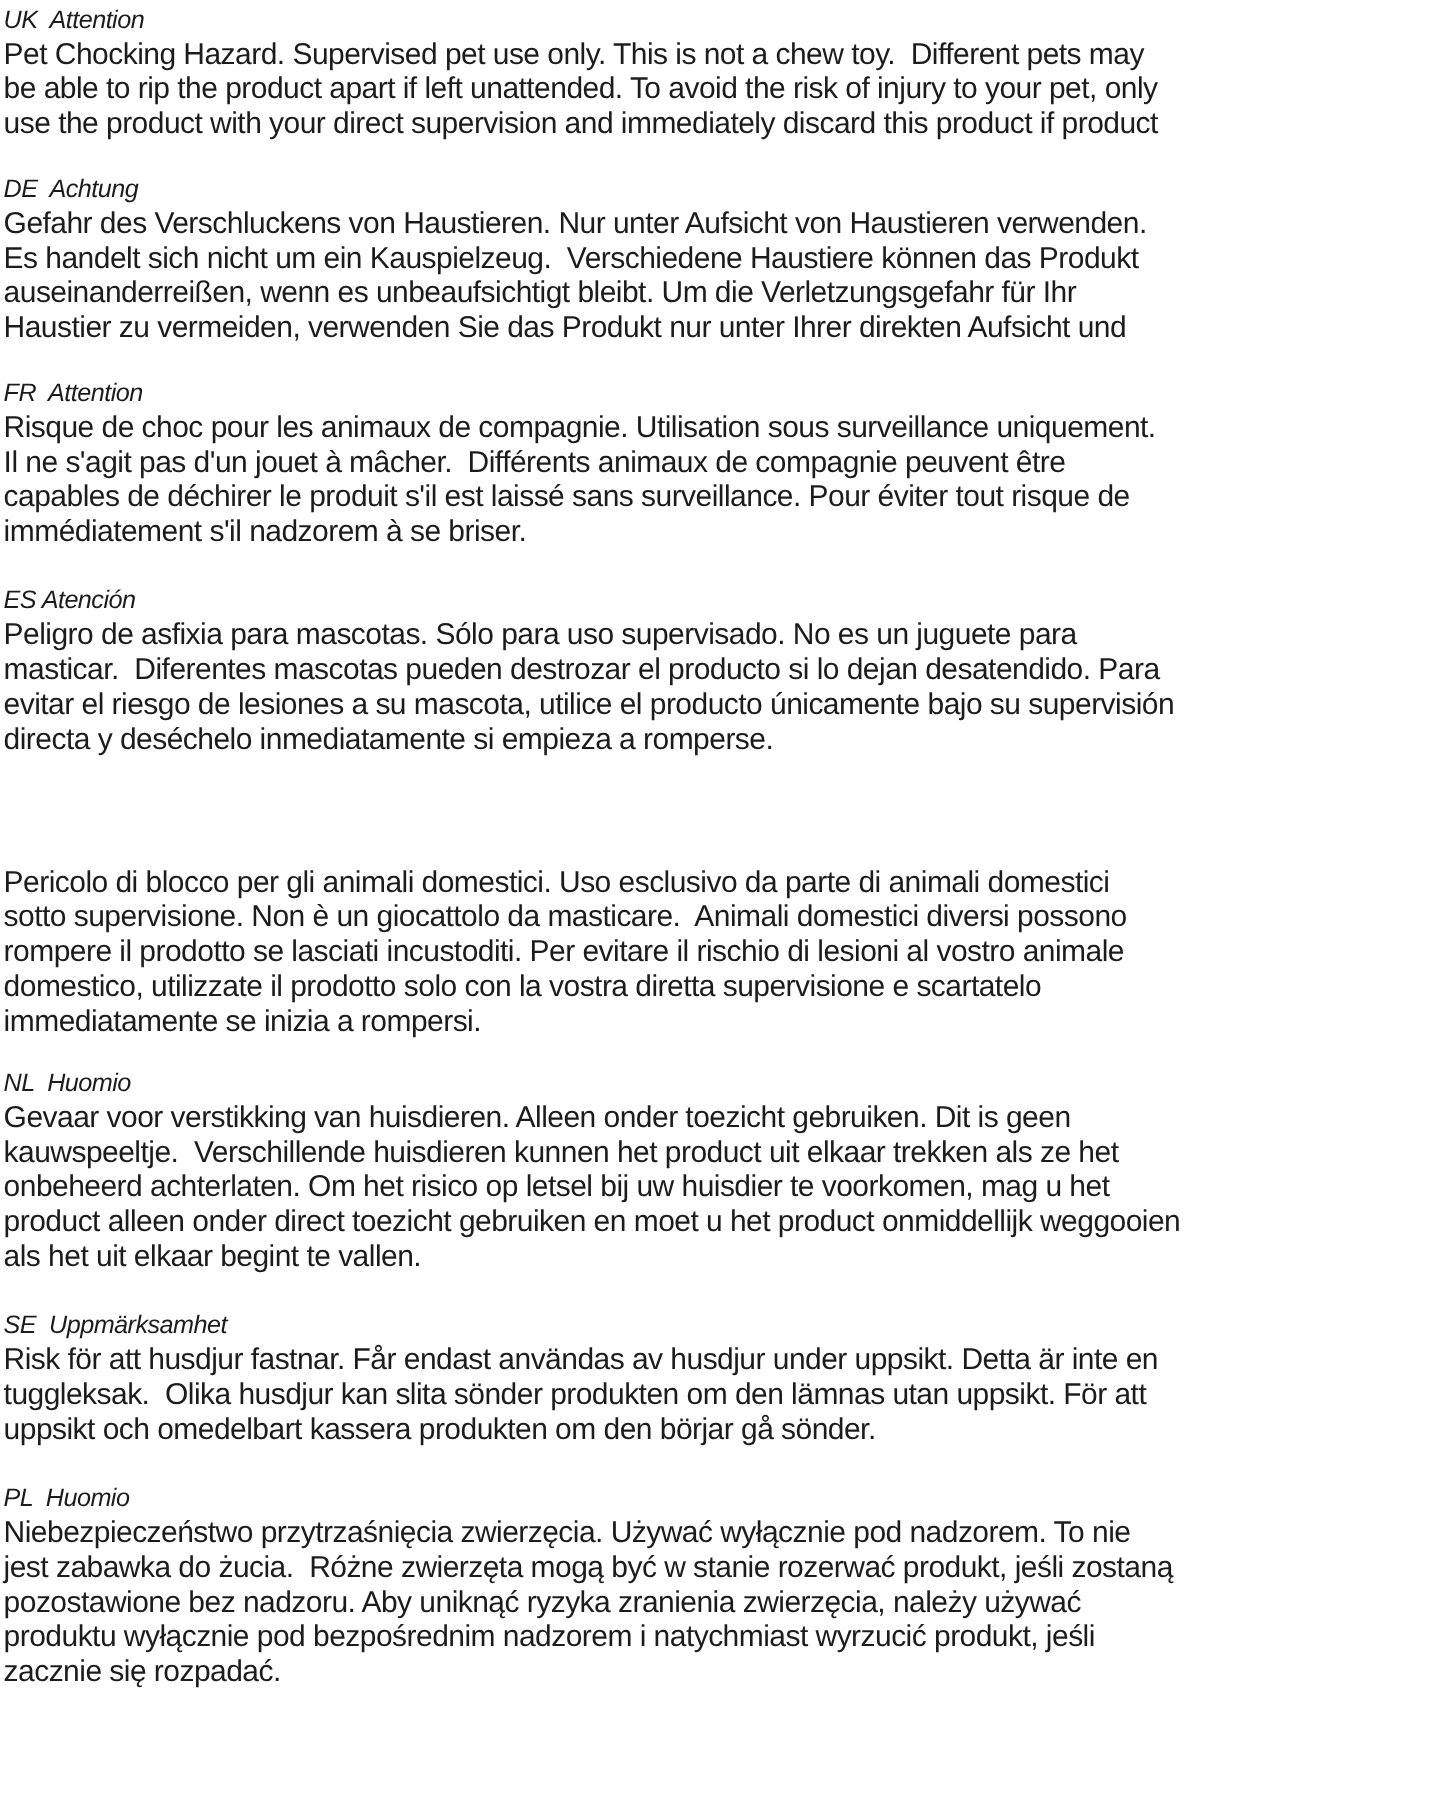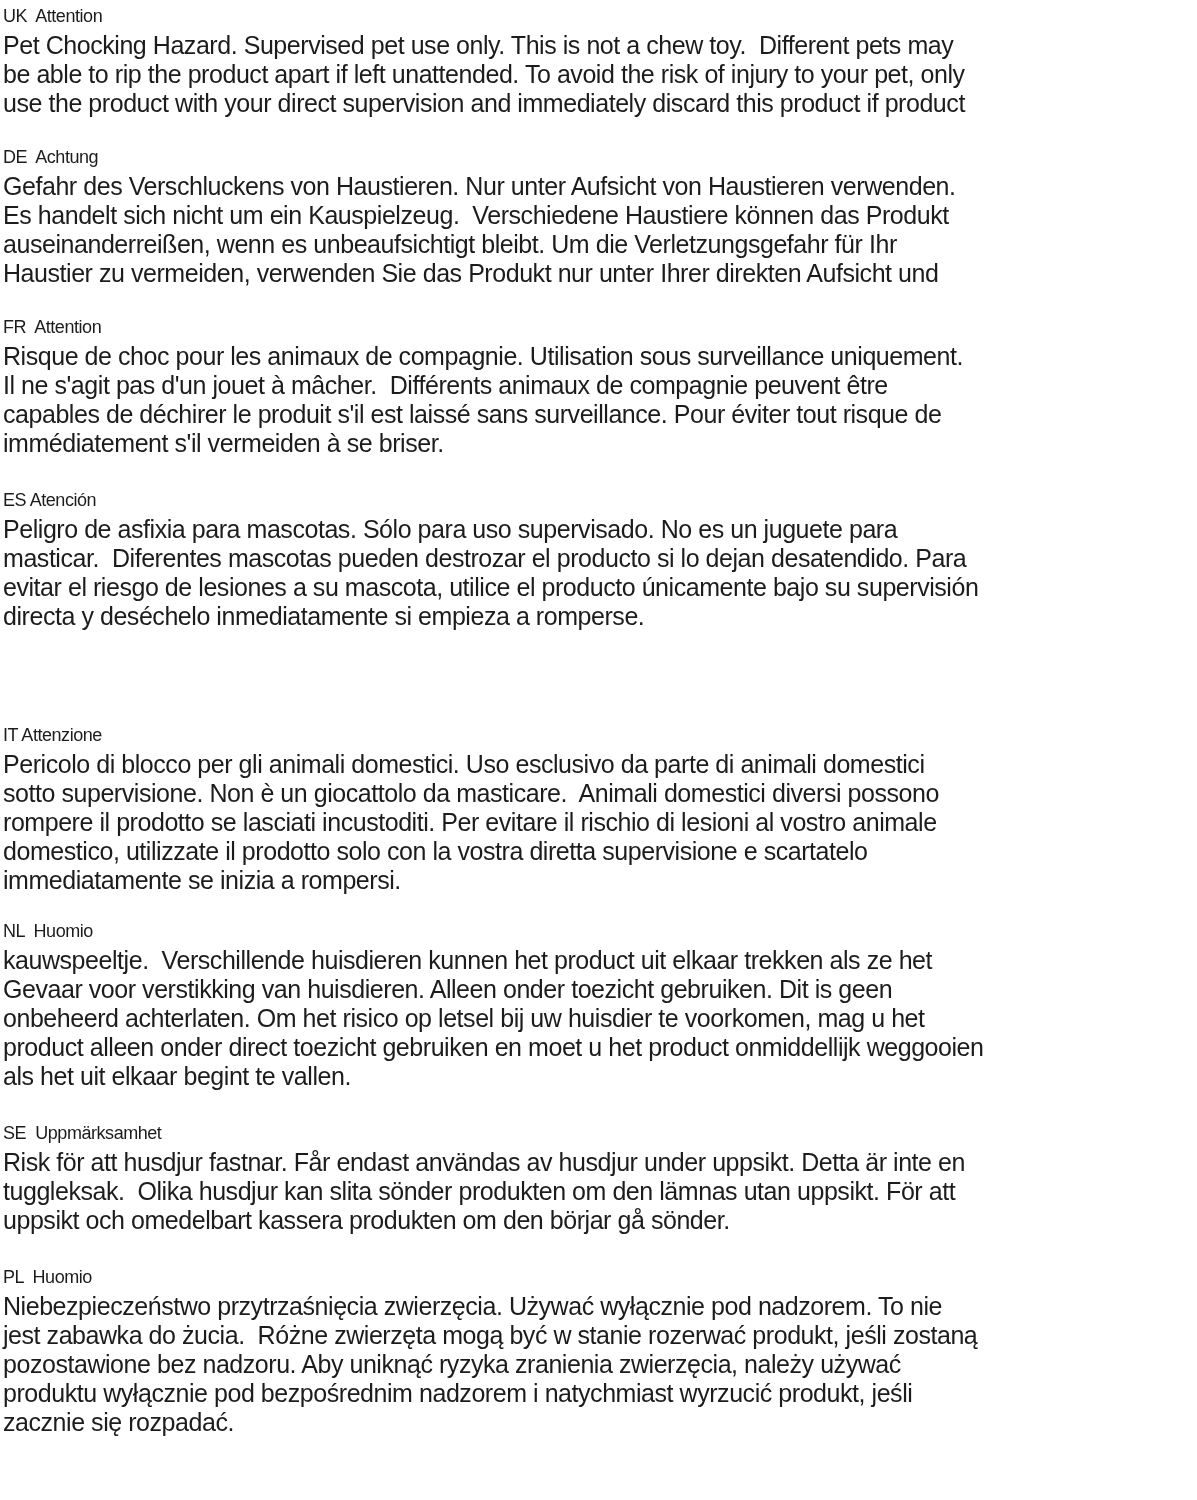--- a/index.html
+++ b/index.html
@@ -26,25 +26,26 @@
   .section.gap-std    { margin-bottom: 28px; }
   .section:last-child { margin-bottom: 0; }
   .line {
     font-size: 25px;
     line-height: 29px;
     letter-spacing: -0.45px;
     white-space: pre;
     font-weight: 400;
   }
   .header-line {
-    font-size: 18px;
+    font-size: 21px;
     line-height: 29px;
     letter-spacing: -0.45px;
     white-space: pre;
     font-weight: 400;
+    font-style: italic;
   }
 </style>
 </head>
 <body>
 
 <div class="doc">
 
   <div class="section">
     <div class="header-line">UK  Attention</div>
     <div class="line">Pet Chocking Hazard. Supervised pet use only. This is not a chew toy.  Different pets may</div>
@@ -58,44 +59,43 @@
     <div class="line">Es handelt sich nicht um ein Kauspielzeug.  Verschiedene Haustiere können das Produkt</div>
     <div class="line">auseinanderreißen, wenn es unbeaufsichtigt bleibt. Um die Verletzungsgefahr für Ihr</div>
     <div class="line">Haustier zu vermeiden, verwenden Sie das Produkt nur unter Ihrer direkten Aufsicht und</div>
   </div>
 
   <div class="section gap-small">
     <div class="header-line">FR  Attention</div>
     <div class="line">Risque de choc pour les animaux de compagnie. Utilisation sous surveillance uniquement.</div>
     <div class="line">Il ne s'agit pas d'un jouet à mâcher.  Différents animaux de compagnie peuvent être</div>
     <div class="line">capables de déchirer le produit s'il est laissé sans surveillance. Pour éviter tout risque de</div>
-    <div class="line">immédiatement s'il vermeiden à se briser.</div>
+    <div class="line">immédiatement s'il nadzorem à se briser.</div>
   </div>
 
   <div class="section gap-large">
     <div class="header-line">ES Atención</div>
     <div class="line">Peligro de asfixia para mascotas. Sólo para uso supervisado. No es un juguete para</div>
     <div class="line">masticar.  Diferentes mascotas pueden destrozar el producto si lo dejan desatendido. Para</div>
     <div class="line">evitar el riesgo de lesiones a su mascota, utilice el producto únicamente bajo su supervisión</div>
     <div class="line">directa y deséchelo inmediatamente si empieza a romperse.</div>
   </div>
 
   <div class="section gap-med">
-    <div class="header-line">IT Attenzione</div>
     <div class="line">Pericolo di blocco per gli animali domestici. Uso esclusivo da parte di animali domestici</div>
     <div class="line">sotto supervisione. Non è un giocattolo da masticare.  Animali domestici diversi possono</div>
     <div class="line">rompere il prodotto se lasciati incustoditi. Per evitare il rischio di lesioni al vostro animale</div>
     <div class="line">domestico, utilizzate il prodotto solo con la vostra diretta supervisione e scartatelo</div>
     <div class="line">immediatamente se inizia a rompersi.</div>
   </div>
 
   <div class="section gap-std">
     <div class="header-line">NL  Huomio</div>
+    <div class="line">Gevaar voor verstikking van huisdieren. Alleen onder toezicht gebruiken. Dit is geen</div>
     <div class="line">kauwspeeltje.  Verschillende huisdieren kunnen het product uit elkaar trekken als ze het</div>
-    <div class="line">Gevaar voor verstikking van huisdieren. Alleen onder toezicht gebruiken. Dit is geen</div>
     <div class="line">onbeheerd achterlaten. Om het risico op letsel bij uw huisdier te voorkomen, mag u het</div>
     <div class="line">product alleen onder direct toezicht gebruiken en moet u het product onmiddellijk weggooien</div>
     <div class="line">als het uit elkaar begint te vallen.</div>
   </div>
 
   <div class="section gap-std">
     <div class="header-line">SE  Uppmärksamhet</div>
     <div class="line">Risk för att husdjur fastnar. Får endast användas av husdjur under uppsikt. Detta är inte en</div>
     <div class="line">tuggleksak.  Olika husdjur kan slita sönder produkten om den lämnas utan uppsikt. För att</div>
     <div class="line">uppsikt och omedelbart kassera produkten om den börjar gå sönder.</div>

